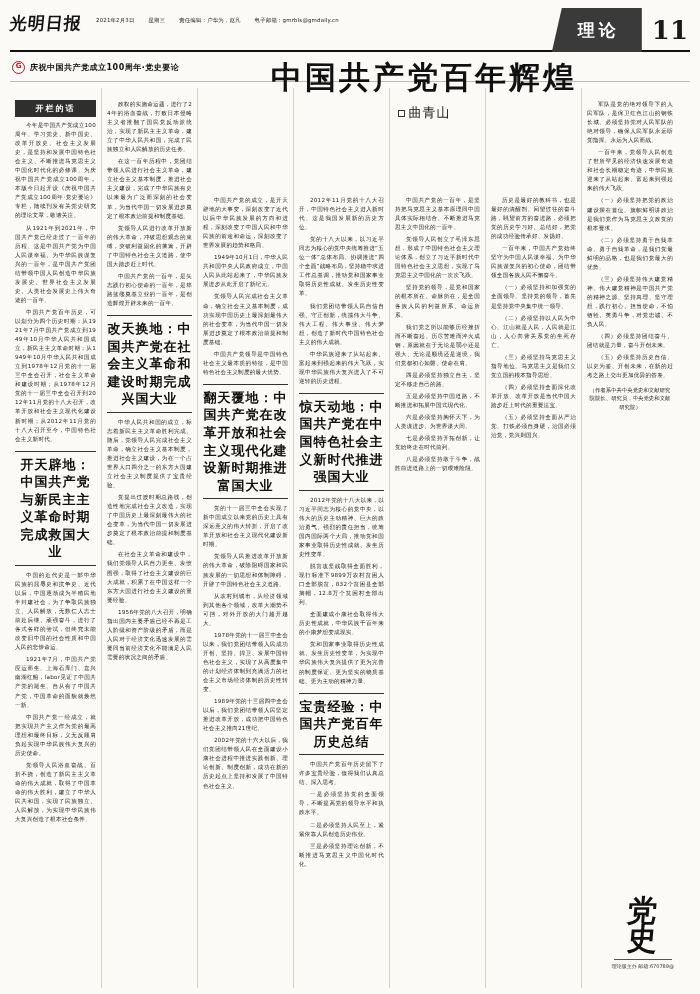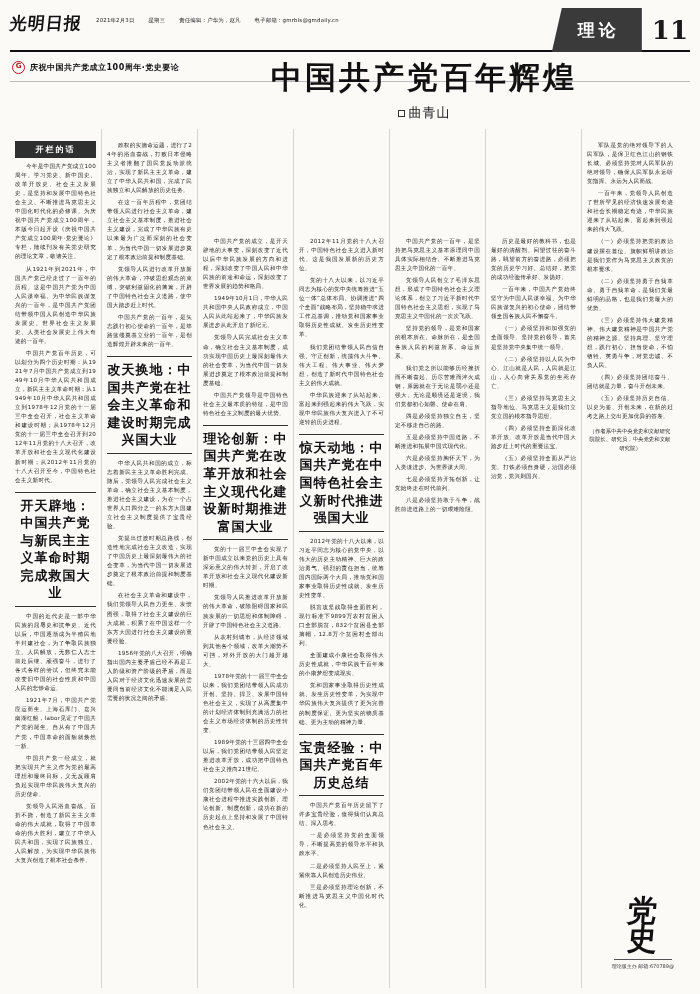--- a/index.html
+++ b/index.html
@@ -91,21 +91,20 @@
     display:flex;
     margin-top:6px;
     height:900px;
   }
   .col{
     width:96px;
     padding:12px 5px;
     box-sizing:border-box;
     border-right:1px solid #d8d4cc;
     position:relative;
-    margin-top:41px;
   }
   .col:last-child{border-right:none;}
   .col1{width:92px;}
   
   .headline-wrap{
     position:absolute;
     left:196px;top:60px;
     width:456px;
     text-align:center;
     z-index:5;
@@ -235,21 +234,21 @@
       <p class="p indent">在社会主义革命和建设中，我们党领导人民自力更生、发愤图强，取得了社会主义建设的巨大成就，积累了在中国这样一个东方大国进行社会主义建设的重要经验。</p>
       <p class="p indent">1956年党的八大召开，明确指出国内主要矛盾已经不再是工人阶级和资产阶级的矛盾，而是人民对于经济文化迅速发展的需要同当前经济文化不能满足人民需要的状况之间的矛盾。</p>
     </div>
 
     <div class="col">
       <div class="headline-gap"></div>
       <p class="p indent">中国共产党的成立，是开天辟地的大事变，深刻改变了近代以后中华民族发展的方向和进程，深刻改变了中国人民和中华民族的前途和命运，深刻改变了世界发展的趋势和格局。</p>
       <p class="p indent">1949年10月1日，中华人民共和国中央人民政府成立，中国人民从此站起来了，中华民族发展进步从此开启了新纪元。</p>
       <p class="p indent">党领导人民完成社会主义革命，确立社会主义基本制度，成功实现中国历史上最深刻最伟大的社会变革，为当代中国一切发展进步奠定了根本政治前提和制度基础。</p>
       <p class="p indent">中国共产党领导是中国特色社会主义最本质的特征，是中国特色社会主义制度的最大优势。</p>
-      <div class="sub-head">理论创新：中国共产党在改革开放和社会主义现代化建设新时期推进富国大业</div>
+      <div class="sub-head">翻天覆地：中国共产党在改革开放和社会主义现代化建设新时期推进富国大业</div>
       <p class="p indent">党的十一届三中全会实现了新中国成立以来党的历史上具有深远意义的伟大转折，开启了改革开放和社会主义现代化建设新时期。</p>
       <p class="p indent">党领导人民推进改革开放新的伟大革命，破除阻碍国家和民族发展的一切思想和体制障碍，开辟了中国特色社会主义道路。</p>
       <p class="p indent">从农村到城市，从经济领域到其他各个领域，改革大潮势不可挡，对外开放的大门越开越大。</p>
       <p class="p indent">1978年党的十一届三中全会以来，我们党团结带领人民成功开创、坚持、捍卫、发展中国特色社会主义，实现了从高度集中的计划经济体制到充满活力的社会主义市场经济体制的历史性转变。</p>
       <p class="p indent">1989年党的十三届四中全会以后，我们党团结带领人民坚定推进改革开放，成功把中国特色社会主义推向21世纪。</p>
       <p class="p indent">2002年党的十六大以后，我们党团结带领人民在全面建设小康社会进程中推进实践创新、理论创新、制度创新，成功在新的历史起点上坚持和发展了中国特色社会主义。</p>
     </div>
 
     <div class="col">
       <div class="headline-gap"></div>

